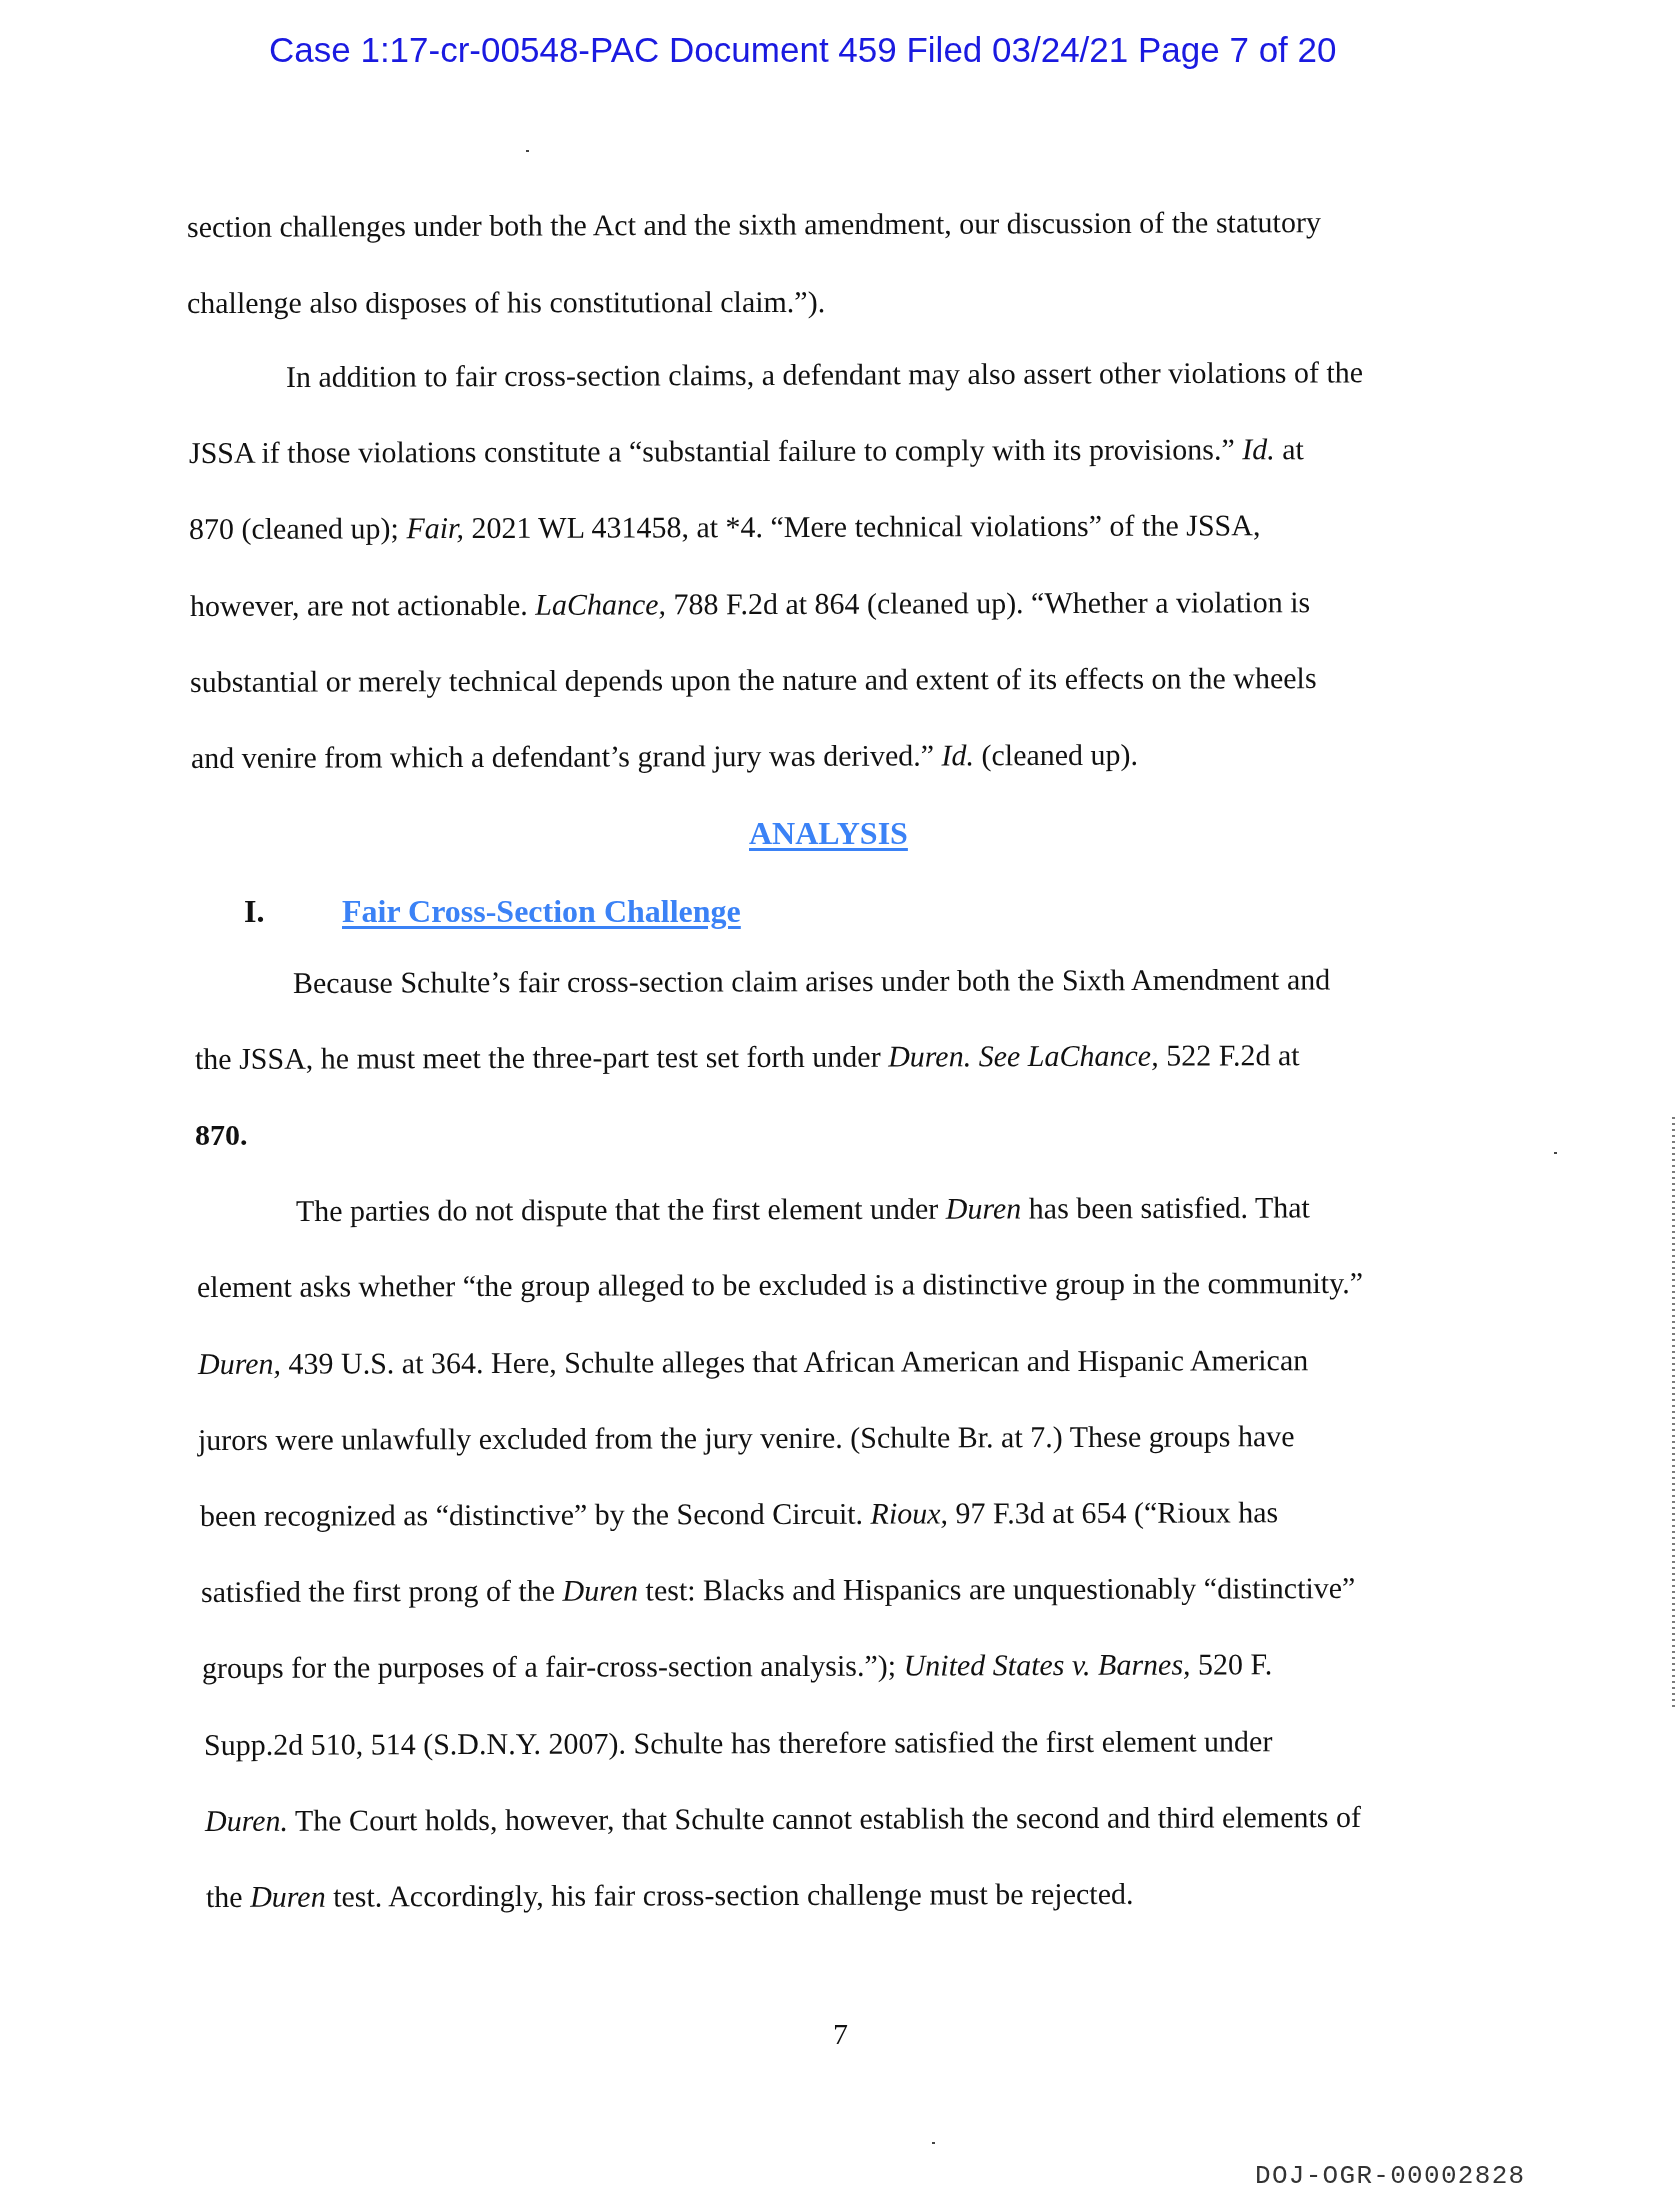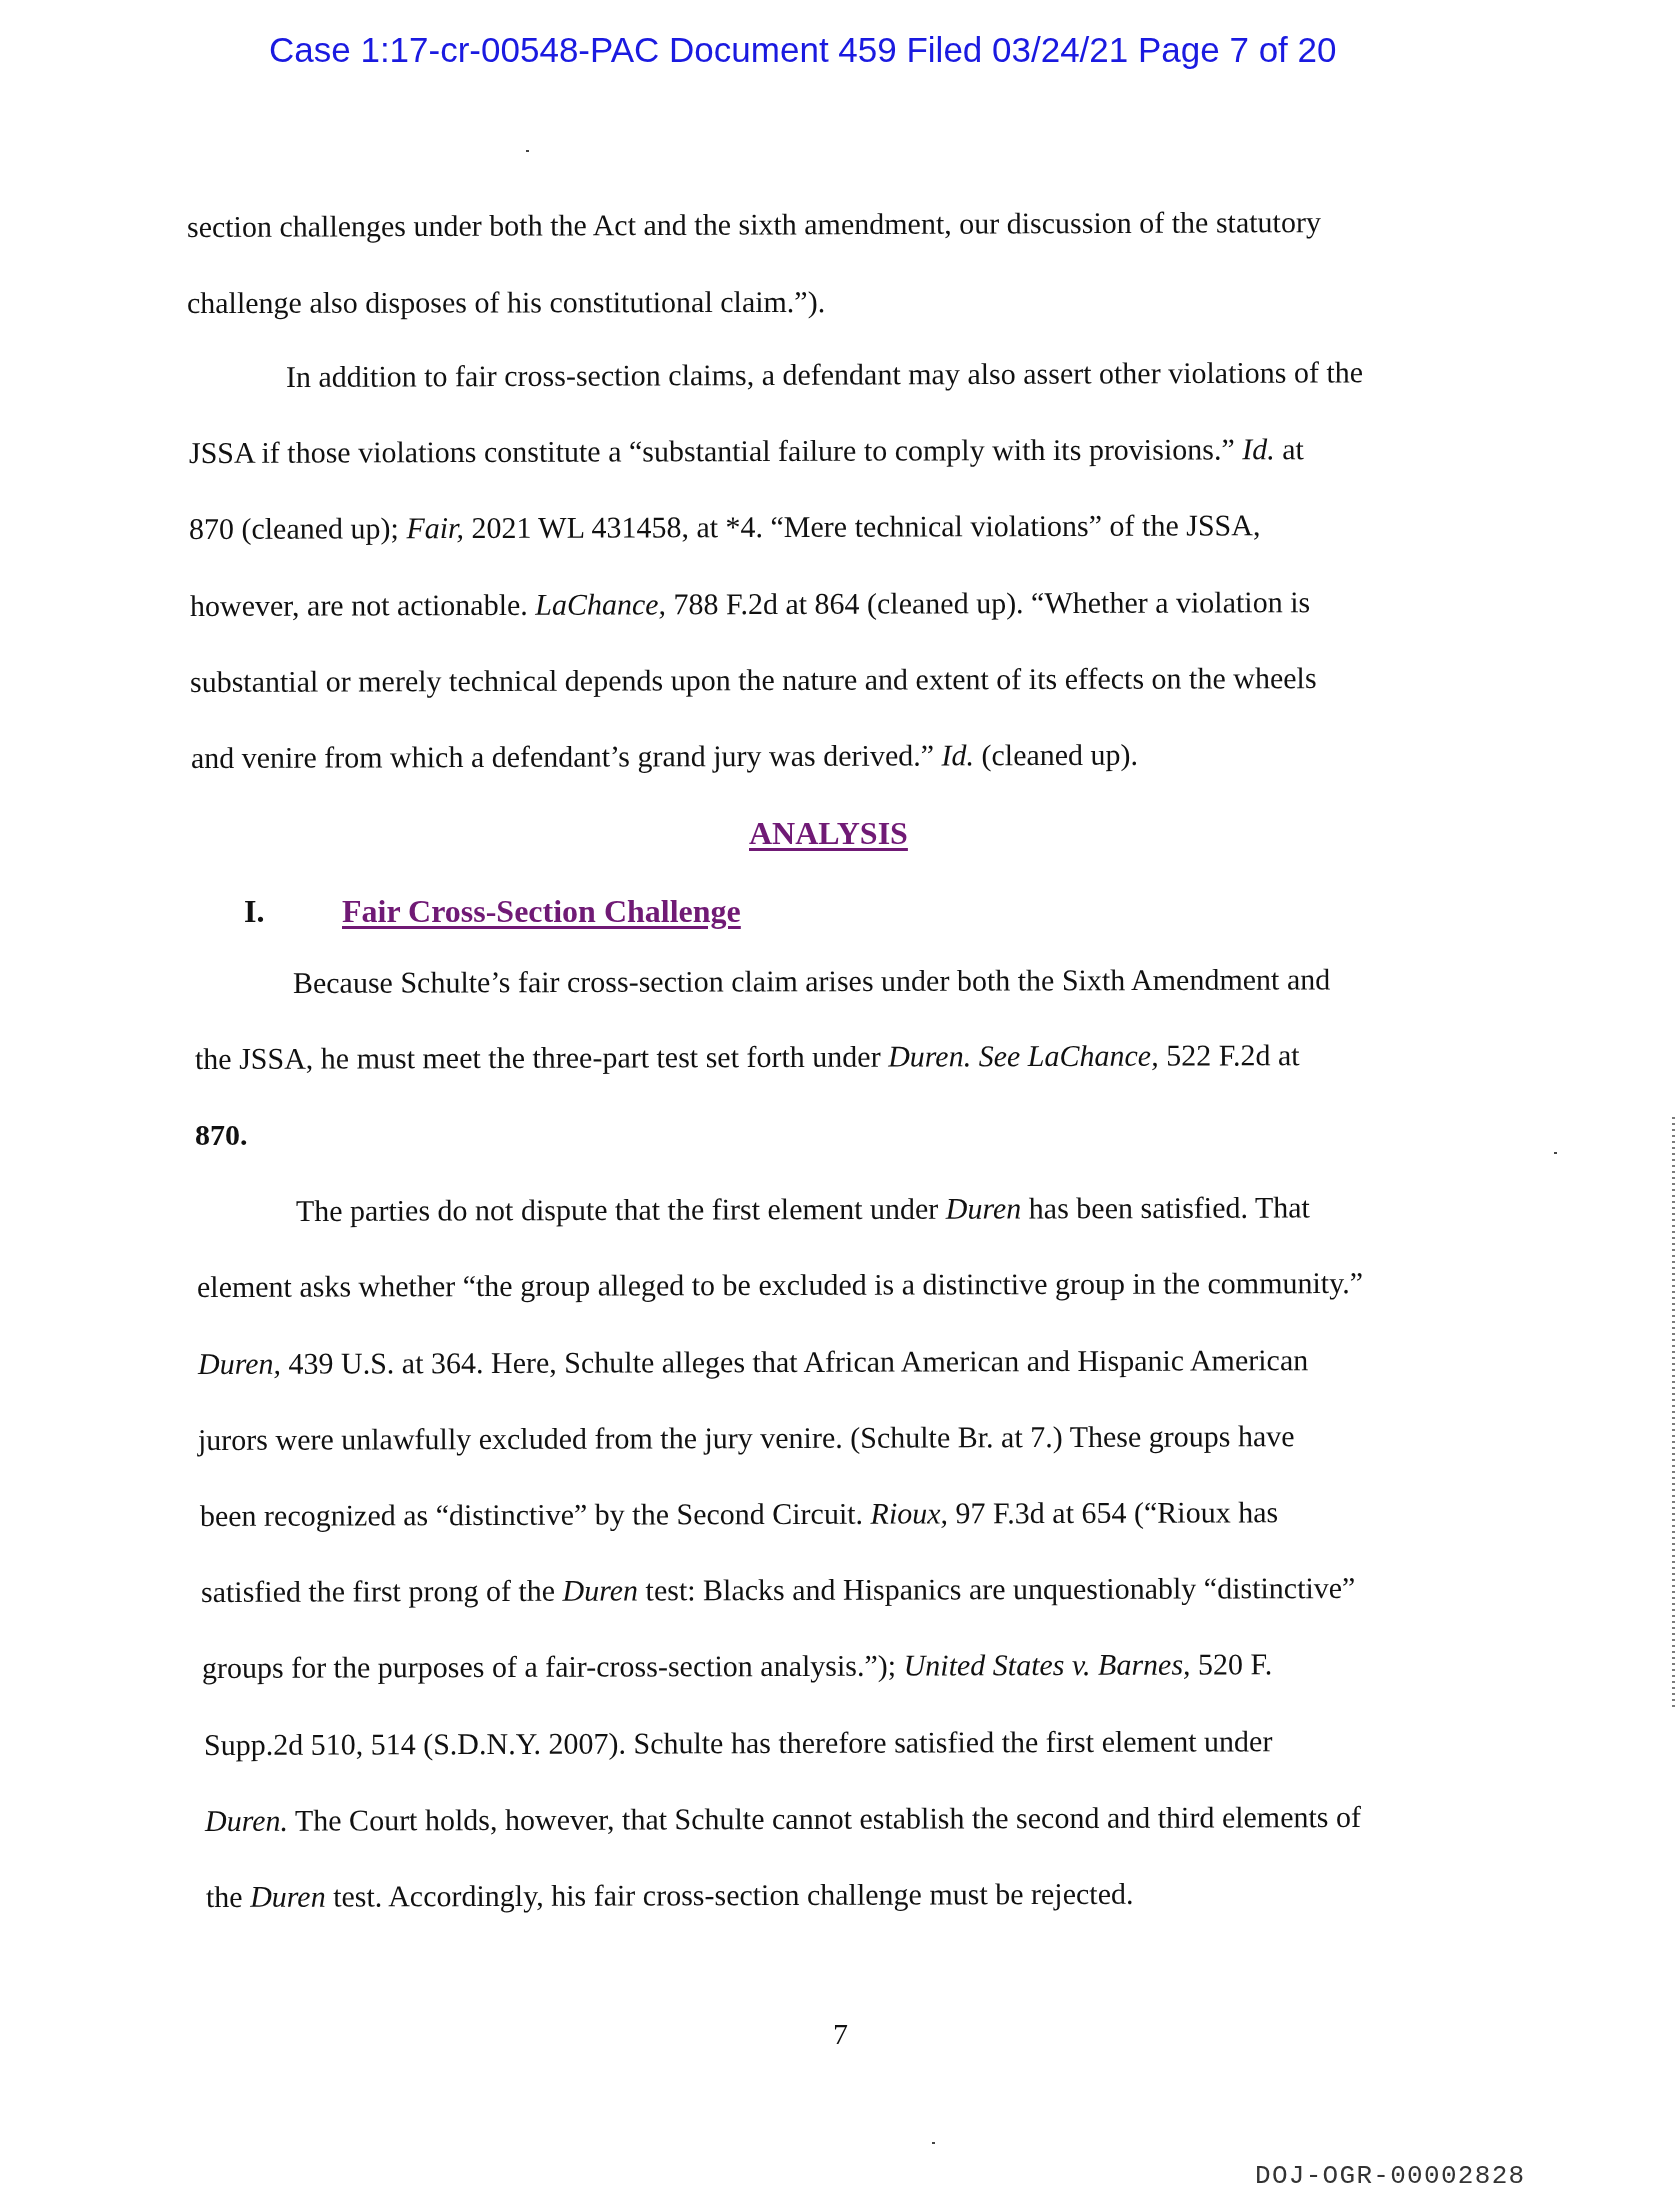--- a/index.html
+++ b/index.html
@@ -5,21 +5,21 @@
   html, body { margin: 0; padding: 0; background: #ffffff; }
   body { width: 1675px; height: 2205px; position: relative; overflow: hidden; }
   .page { position: absolute; left: 0; top: 0; width: 1675px; height: 1889px; background: #fff; }
   .stamp { position: absolute; top: 30px; left: 269px; font-family: "Liberation Sans", sans-serif;
            font-size: 35px; color: #1a1ae0; white-space: nowrap; letter-spacing: 0px; }
   .stamp.b { left: 297px; opacity: 0.95; }
   .line { position: absolute; font-family: "Liberation Serif", serif; font-size: 30px; color: #111;
           white-space: nowrap; transform-origin: left bottom; }
   .line i { font-style: italic; }
   .heading { position: absolute; font-family: "Liberation Serif", serif; font-size: 32px; font-weight: bold;
-             color: #701a75; text-decoration: underline; text-decoration-thickness: 2.6px; text-underline-offset: 4px; }
+             color: #3b82f6; text-decoration: underline; text-decoration-thickness: 2.6px; text-underline-offset: 4px; }
   .sec-num { position: absolute; font-family: "Liberation Serif", serif; font-size: 32px; font-weight: bold; color: #111; }
   .pagenum { position: absolute; left: 833px; top: 2017px; font-family: "Liberation Serif", serif; font-size: 30px; color: #111; }
   .bates { position: absolute; left: 1255px; top: 2161px; font-family: "Liberation Mono", monospace; font-size: 26px; color: #333; letter-spacing: 1.3px; }
   .edge-noise { position: absolute; right: 0; top: 1117px; width: 2.6px; height: 591px;
                 background: repeating-linear-gradient(to bottom, #222 0 2px, transparent 2px 6px); opacity: 0.6; }
   .speck { position: absolute; width: 2.6px; height: 2px; background: #444; }
 </style>
 </head>
 <body>
 

